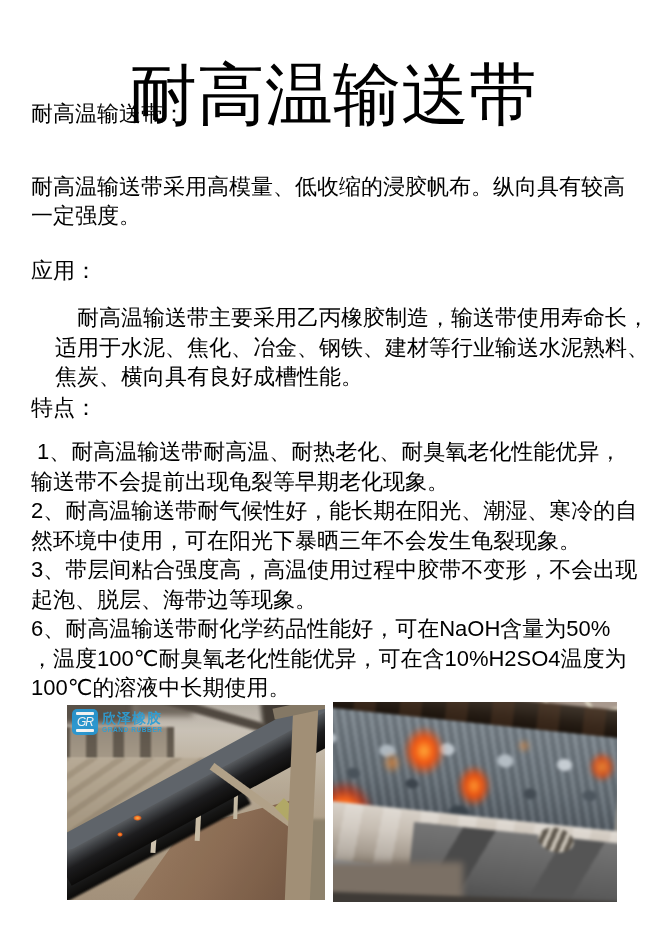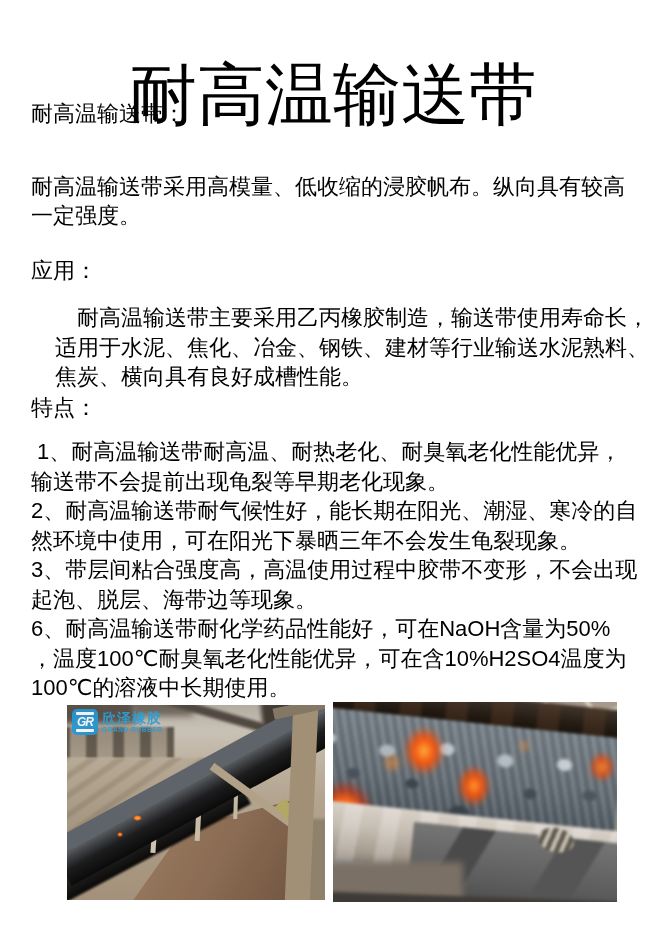--- a/index.html
+++ b/index.html
@@ -72,21 +72,21 @@
   .lp-brace2{right:10%;top:52%;width:11%;height:6%;background:#b5ae69;transform:rotate(45deg);filter:blur(.5px);}
   .lp-column{right:7%;top:-2%;width:9%;height:106%;transform:rotate(2.5deg);
     background:linear-gradient(90deg,#8f английs,#9a8e7a 0%,#c0b096 45%,#857459 100%);background-color:#a4937a;filter:blur(.4px);}
   .lp-colcap{right:2%;top:3%;width:20%;height:5%;background:#857a68;transform:rotate(-12deg);}
   .lp-tone{inset:0;background:rgba(125,102,70,.07);}
   
   .watermark{position:absolute;left:5px;top:4px;display:flex;align-items:flex-start;gap:4px;z-index:5;opacity:.92;}
   .gr-badge{width:26px;height:26px;border-radius:5px;background:#2598d5;
     display:flex;flex-direction:column;align-items:center;justify-content:space-between;padding:3px 0;box-sizing:border-box;}
   .gr-bar{width:18px;height:3px;background:#fff;border-radius:1px;}
-  .gr-mono{color:#fff;font-weight:bold;font-style:italic;font-size:12px;line-height:12px;letter-spacing:-1px;}
+  .gr-mono{color:#fff;font-weight:normal;font-style:italic;font-size:12px;line-height:12px;letter-spacing:-1px;}
   .wm-text{display:flex;flex-direction:column;margin-top:2px;}
   .wm-cn{color:#2d9fd6;font-size:14px;font-weight:bold;line-height:15px;letter-spacing:1px;}
   .wm-en{color:#2d9fd6;font-size:6.5px;font-weight:bold;letter-spacing:.6px;line-height:8px;}
   
   .rp-base{inset:0;background:linear-gradient(100deg,#8e959c 0%,#9aa1a8 60%,#8d8a82 100%);}
   .rp-sky{top:0;right:0;width:58%;height:38%;
     background:
       repeating-linear-gradient(55deg,rgba(0,0,0,0) 0 16px,#d9d2c0 16px 20px,rgba(0,0,0,0) 20px 34px),
       repeating-linear-gradient(-15deg,rgba(0,0,0,0) 0 22px,#cfc6b4 22px 25px,rgba(0,0,0,0) 25px 44px),
       linear-gradient(180deg,#ab9c91 0%,#948578 100%);}

